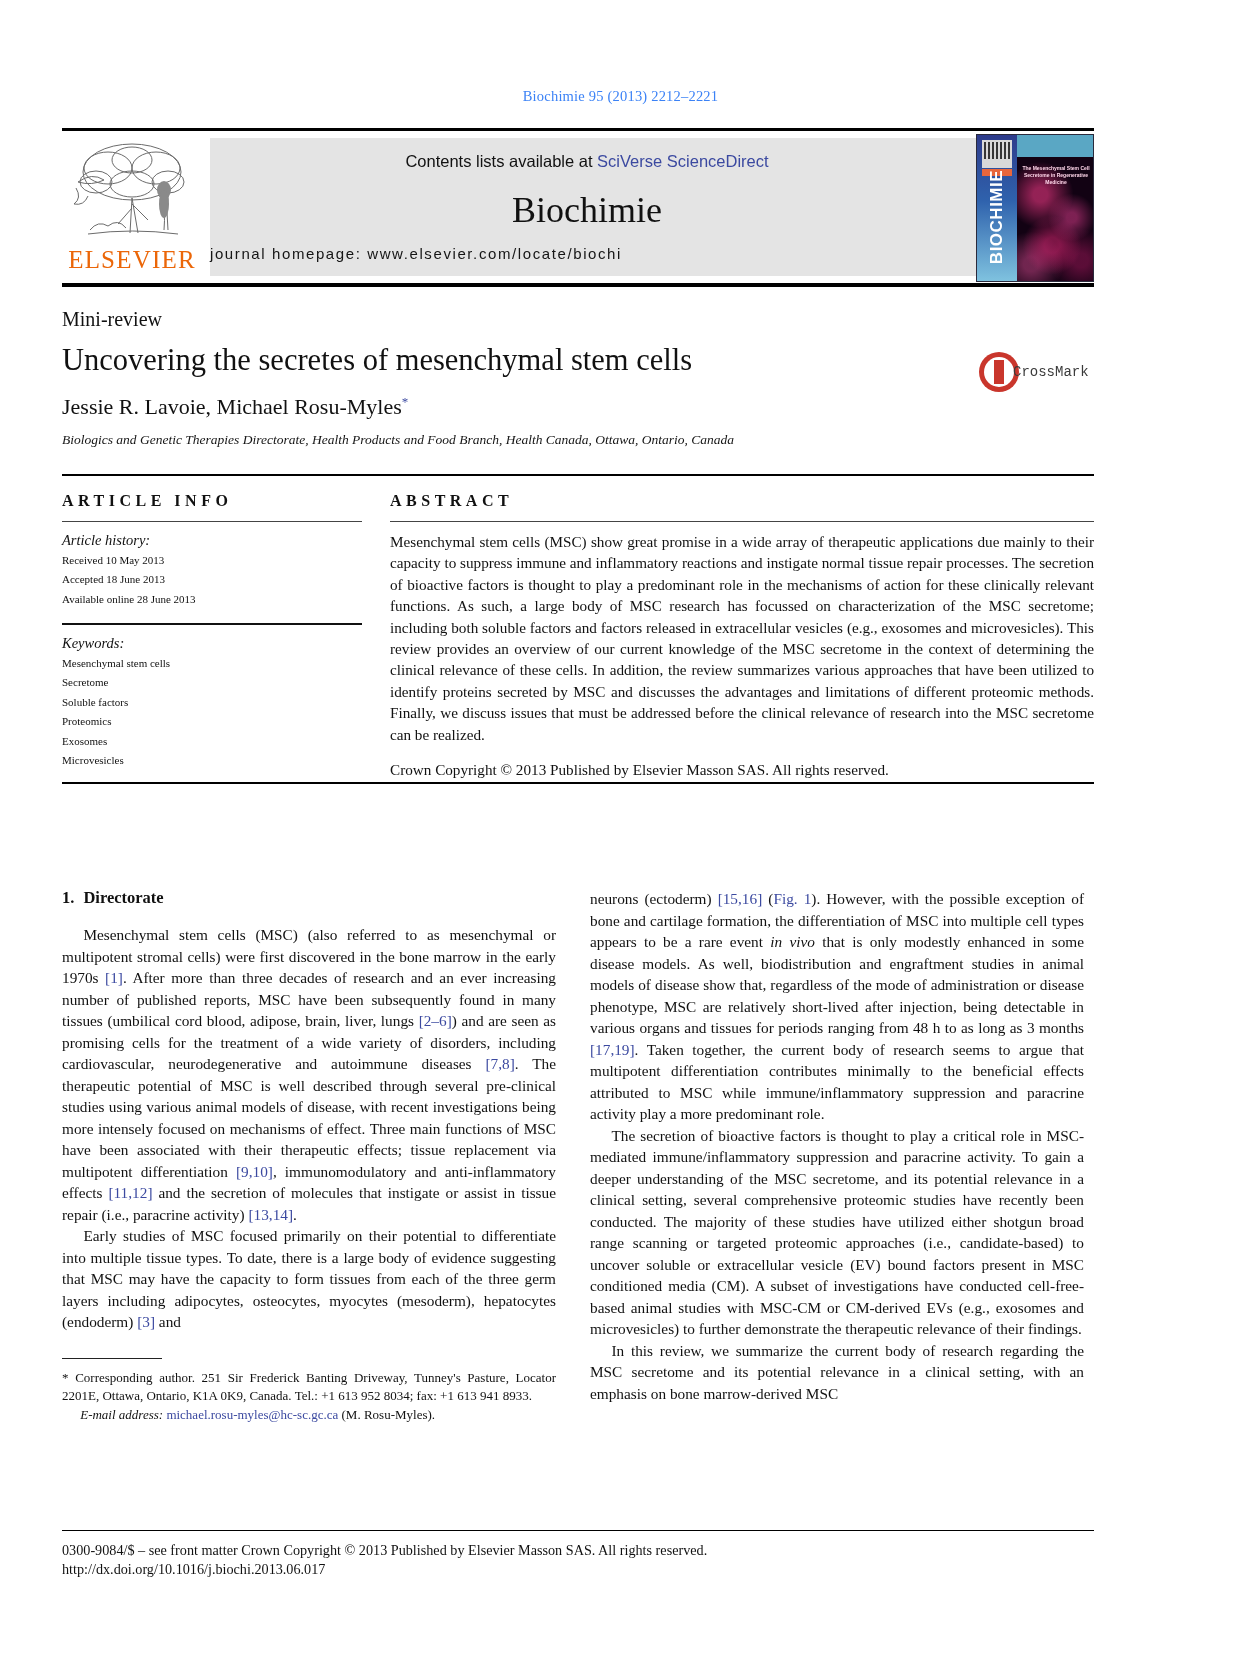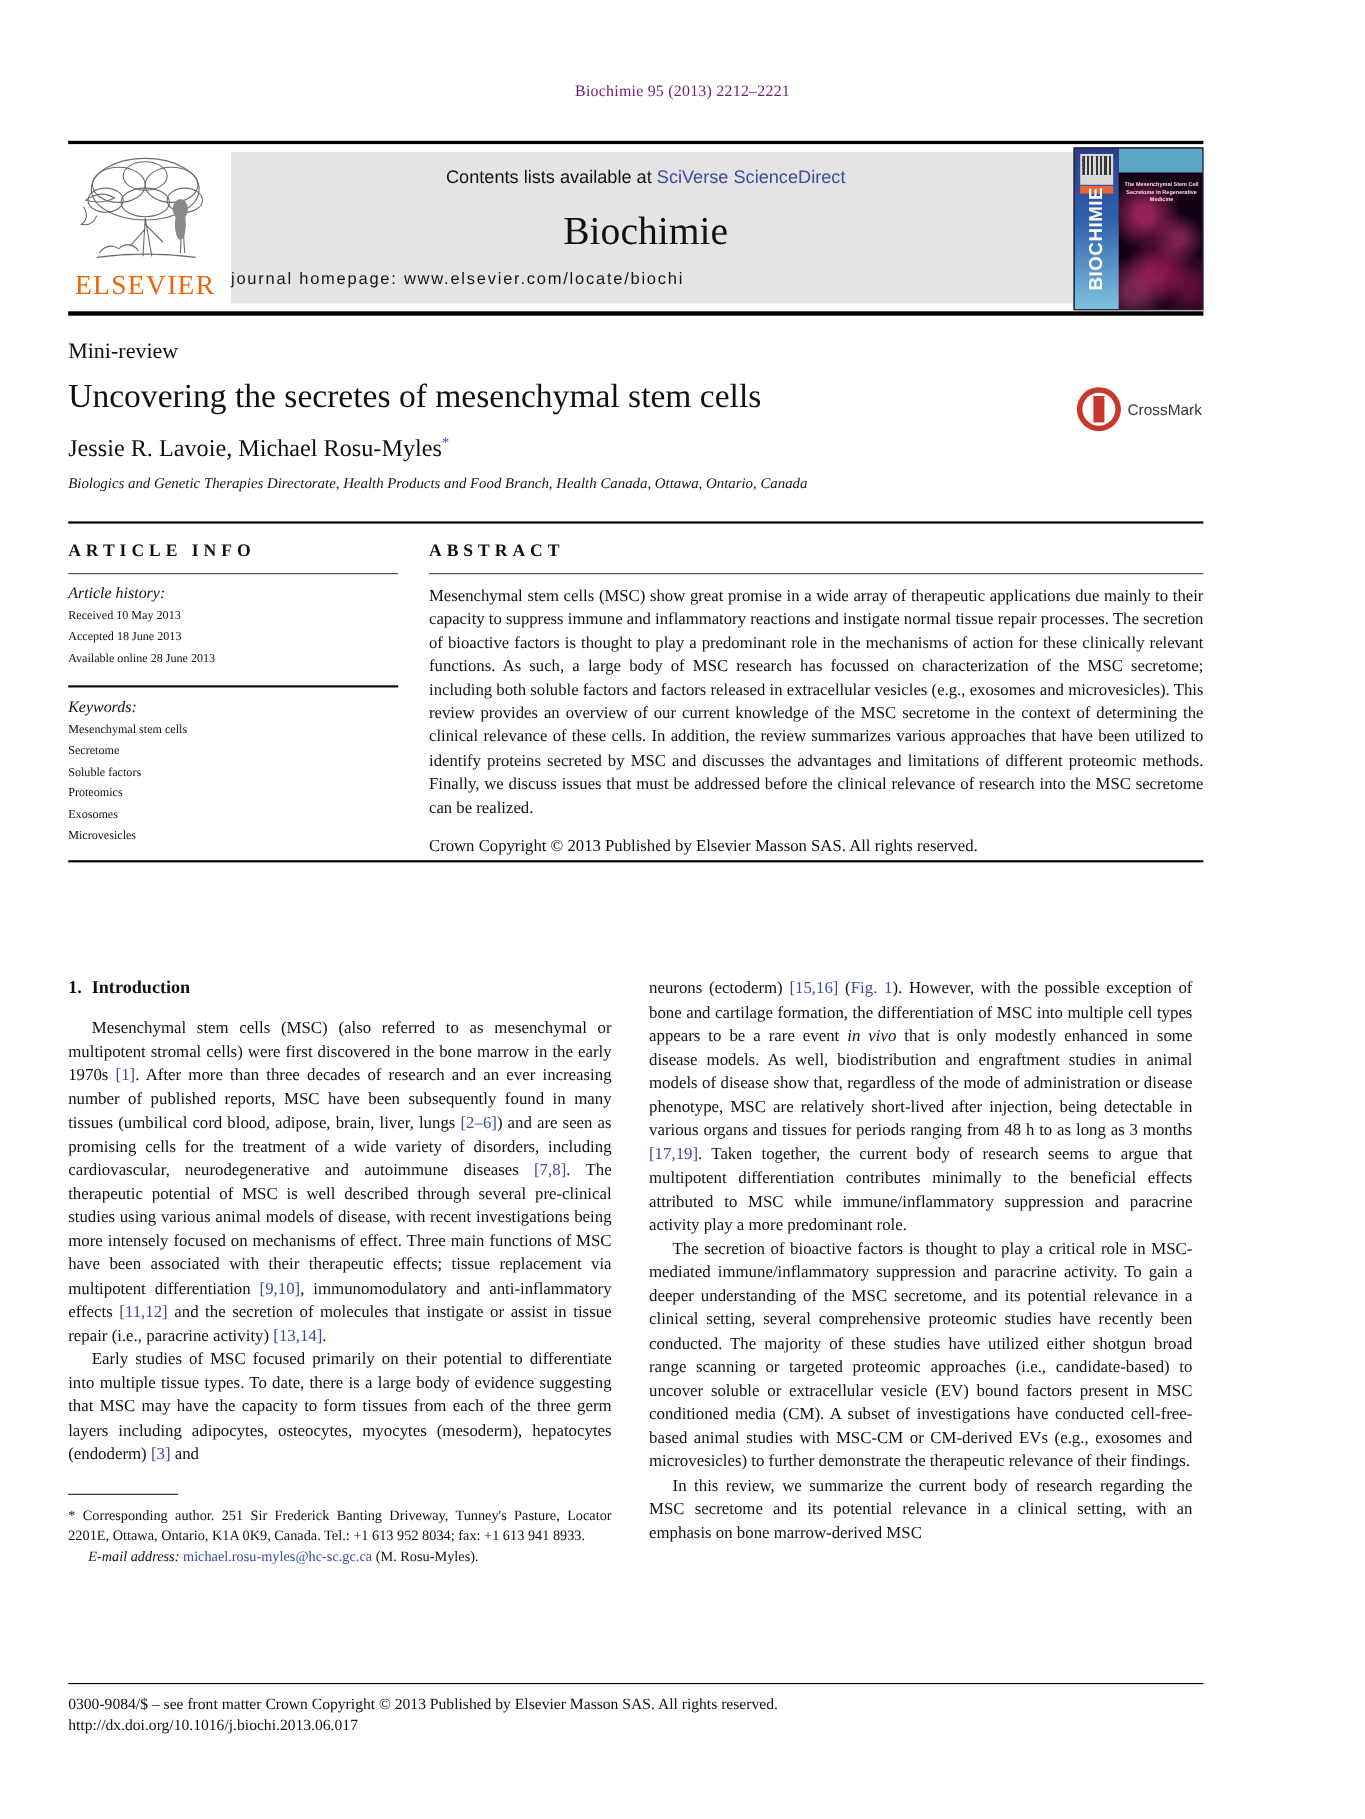--- a/index.html
+++ b/index.html
@@ -18,25 +18,25 @@
   .page {
     position: absolute;
     left: 0; top: 0;
     width: 1241px;
     height: 1654px;
   }
 
   
   .running-head {
     position: absolute;
-    left: 0; top: 75px;
+    left: 0; top: 88px;
     width: 1241px;
     text-align: center;
     font-size: 14.5px;
-    color: #701a75;
+    color: #3b82f6;
     letter-spacing: .2px;
   }
 
   
   .masthead {
     position: absolute;
     left: 62px; top: 128px;
     width: 1032px;
     height: 158px;
   }
@@ -262,22 +262,22 @@
     background: #ffffff;
   }
   .crossmark-bar {
     position: absolute;
     left: 15px; top: 8px;
     width: 10px; height: 24px;
     background: #c9362c;
   }
   .crossmark-label {
     position: absolute;
-    left: 46px; top: 12px;
-    font-family: Liberation Sans, sans-serif;
+    left: 34px; top: 12px;
+    font-family: Liberation Mono, monospace;
     font-size: 14px;
     color: #3a3a3a;
   }
 
   
   .rule-title-bottom {
     position: absolute;
     left: 62px; top: 474px;
     width: 1032px;
     height: 2px;
@@ -523,21 +523,21 @@
       <div class="hr-thin"></div>
       <div class="abstract-text">Mesenchymal stem cells (MSC) show great promise in a wide array of therapeutic applications due mainly to their capacity to suppress immune and inflammatory reactions and instigate normal tissue repair processes. The secretion of bioactive factors is thought to play a predominant role in the mechanisms of action for these clinically relevant functions. As such, a large body of MSC research has focussed on characterization of the MSC secretome; including both soluble factors and factors released in extracellular vesicles (e.g., exosomes and microvesicles). This review provides an overview of our current knowledge of the MSC secretome in the context of determining the clinical relevance of these cells. In addition, the review summarizes various approaches that have been utilized to identify proteins secreted by MSC and discusses the advantages and limitations of different proteomic methods. Finally, we discuss issues that must be addressed before the clinical relevance of research into the MSC secretome can be realized.</div>
       <div class="copyright">Crown Copyright © 2013 Published by Elsevier Masson SAS. All rights reserved.</div>
     </div>
   </div>
 
   <div class="rule-abs-bottom"></div>
 
   <div class="body-cols">
     <div class="bcol bcol-left">
-      <div class="h2"><span class="num">1.</span><span>Introduction</span></div>
+      <div class="h2"><span class="num">1.</span><span>Directorate</span></div>
       <div id="left-paras">
           <div class="para"><span>Mesenchymal stem cells (MSC) (also referred to as mesenchymal or multipotent stromal cells) were first discovered in the bone marrow in the early 1970s </span><span class="cite">[1]</span><span>. After more than three decades of research and an ever increasing number of published reports, MSC have been subsequently found in many tissues (umbilical cord blood, adipose, brain, liver, lungs </span><span class="cite">[2–6]</span><span>) and are seen as promising cells for the treatment of a wide variety of disorders, including cardiovascular, neurodegenerative and autoimmune diseases </span><span class="cite">[7,8]</span><span>. The therapeutic potential of MSC is well described through several pre-clinical studies using various animal models of disease, with recent investigations being more intensely focused on mechanisms of effect. Three main functions of MSC have been associated with their therapeutic effects; tissue replacement via multipotent differentiation </span><span class="cite">[9,10]</span><span>, immunomodulatory and anti-inflammatory effects </span><span class="cite">[11,12]</span><span> and the secretion of molecules that instigate or assist in tissue repair (i.e., paracrine activity) </span><span class="cite">[13,14]</span><span>.</span></div>
           <div class="para"><span>Early studies of MSC focused primarily on their potential to differentiate into multiple tissue types. To date, there is a large body of evidence suggesting that MSC may have the capacity to form tissues from each of the three germ layers including adipocytes, osteocytes, myocytes (mesoderm), hepatocytes (endoderm) </span><span class="cite">[3]</span><span> and</span></div>
         </div>
     </div>
     <div class="bcol bcol-right">
       <div id="right-paras">
           <div class="para cont"><span>neurons (ectoderm) </span><span class="cite">[15,16]</span><span> (</span><span class="cite">Fig. 1</span><span>). However, with the possible exception of bone and cartilage formation, the differentiation of MSC into multiple cell types appears to be a rare event </span><span class="it">in vivo</span><span> that is only modestly enhanced in some disease models. As well, biodistribution and engraftment studies in animal models of disease show that, regardless of the mode of administration or disease phenotype, MSC are relatively short-lived after injection, being detectable in various organs and tissues for periods ranging from 48 h to as long as 3 months </span><span class="cite">[17,19]</span><span>. Taken together, the current body of research seems to argue that multipotent differentiation contributes minimally to the beneficial effects attributed to MSC while immune/inflammatory suppression and paracrine activity play a more predominant role.</span></div>
           <div class="para"><span>The secretion of bioactive factors is thought to play a critical role in MSC-mediated immune/inflammatory suppression and paracrine activity. To gain a deeper understanding of the MSC secretome, and its potential relevance in a clinical setting, several comprehensive proteomic studies have recently been conducted. The majority of these studies have utilized either shotgun broad range scanning or targeted proteomic approaches (i.e., candidate-based) to uncover soluble or extracellular vesicle (EV) bound factors present in MSC conditioned media (CM). A subset of investigations have conducted cell-free-based animal studies with MSC-CM or CM-derived EVs (e.g., exosomes and microvesicles) to further demonstrate the therapeutic relevance of their findings.</span></div>
           <div class="para"><span>In this review, we summarize the current body of research regarding the MSC secretome and its potential relevance in a clinical setting, with an emphasis on bone marrow-derived MSC</span></div>

